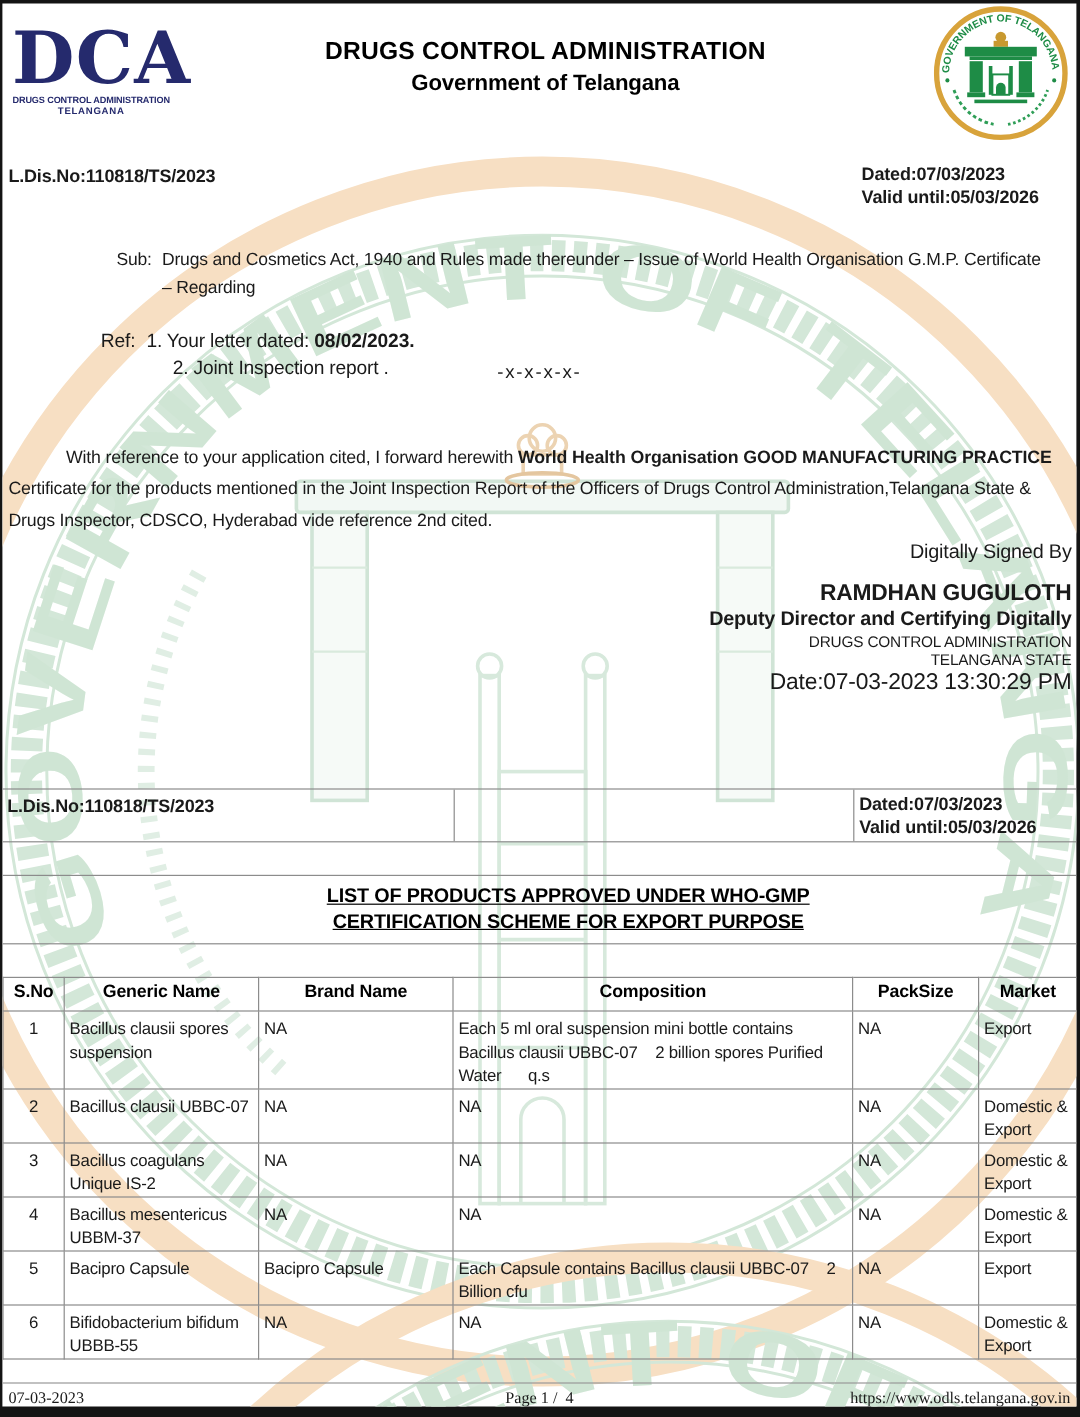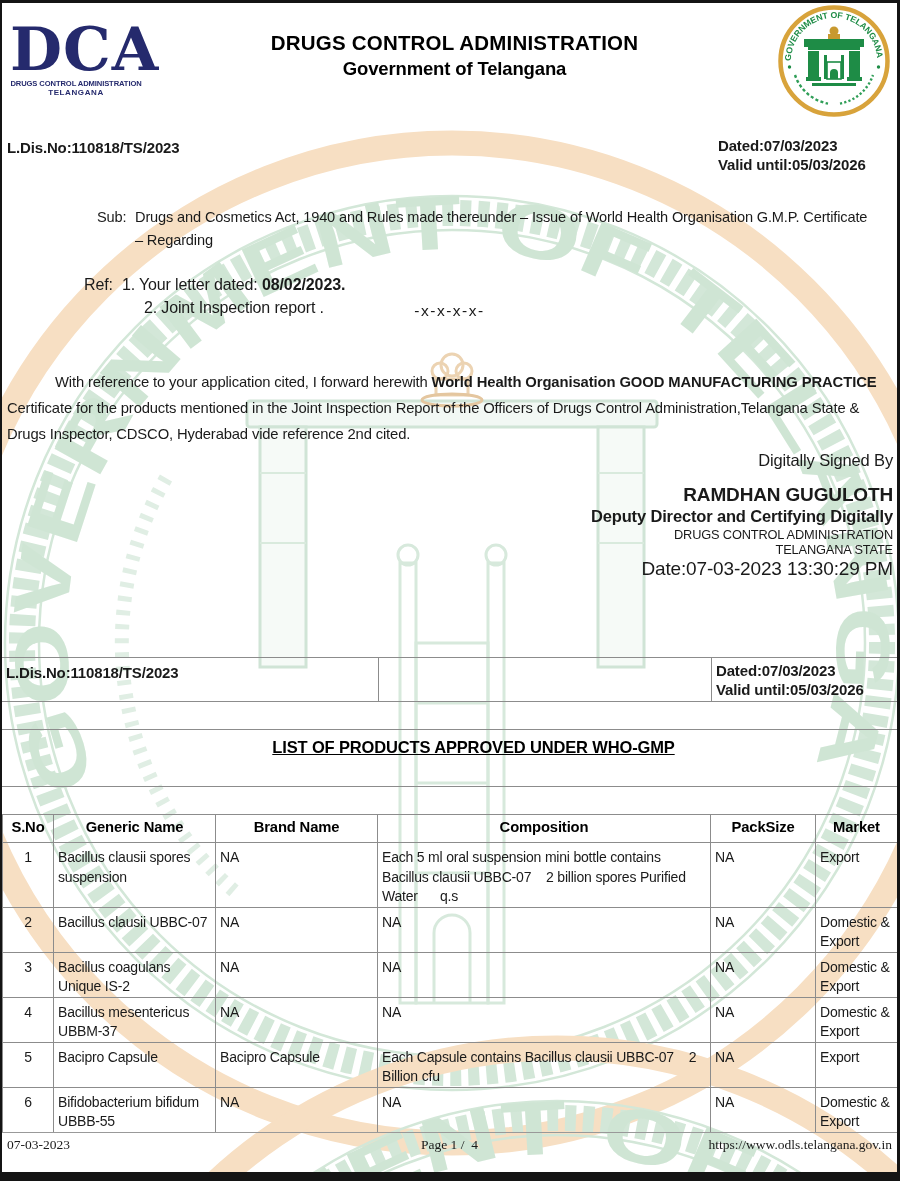--- a/index.html
+++ b/index.html
@@ -58,21 +58,21 @@
   .rowD{height:27px;}
 
   table.products{width:100%;border-collapse:collapse;table-layout:fixed;font-size:14px;}
   table.products th,table.products td{border:1px solid #8c8c8c;vertical-align:top;box-sizing:border-box;}
   table.products th{font-size:14.8px;font-weight:bold;text-align:center;padding:4px 2px;height:28px;color:#000;}
   table.products td{padding:5px 4px 0 4px;line-height:19.5px;letter-spacing:-0.2px;white-space:pre-wrap;}
   td.sno{text-align:center;}
   tbody tr{height:44px;}
   tbody tr.r1{height:62px;}
 
-  .footer{position:absolute;left:0;right:0;bottom:0;height:40px;border-top:1px solid #999;
+  .footer{position:absolute;left:0;right:0;bottom:0;height:20px;border-top:1px solid #999;
     display:flex;font-family:"Liberation Serif",serif;font-size:13.5px;letter-spacing:0;
     padding:4px 5px 0 5px;box-sizing:border-box;}
   .footer .fl{flex:1;text-align:left;}
   .footer .fc{flex:1;text-align:center;white-space:pre;}
   .footer .fr{flex:1;text-align:right;}
 </style>
 </head>
 <body>
 
 <div class="page">
@@ -210,20 +210,21 @@
         <div class="cA1">L.Dis.No:110818/TS/2023</div>
         <div class="cA2"></div>
         <div class="cA3">
           <div>Dated:07/03/2023</div>
           <div>Valid until:05/03/2026</div>
         </div>
       </div>
       <div class="rowB"></div>
       <div class="rowC">
         <div>LIST OF PRODUCTS APPROVED UNDER WHO-GMP</div>
+        <div>CERTIFICATION SCHEME FOR EXPORT PURPOSE</div>
       </div>
       <div class="rowD"></div>
 
       <table class="products">
         <colgroup>
           <col style="width:51px">
             <col style="width:162px">
             <col style="width:162px">
           <col style="width:333px">
             <col style="width:105px">

